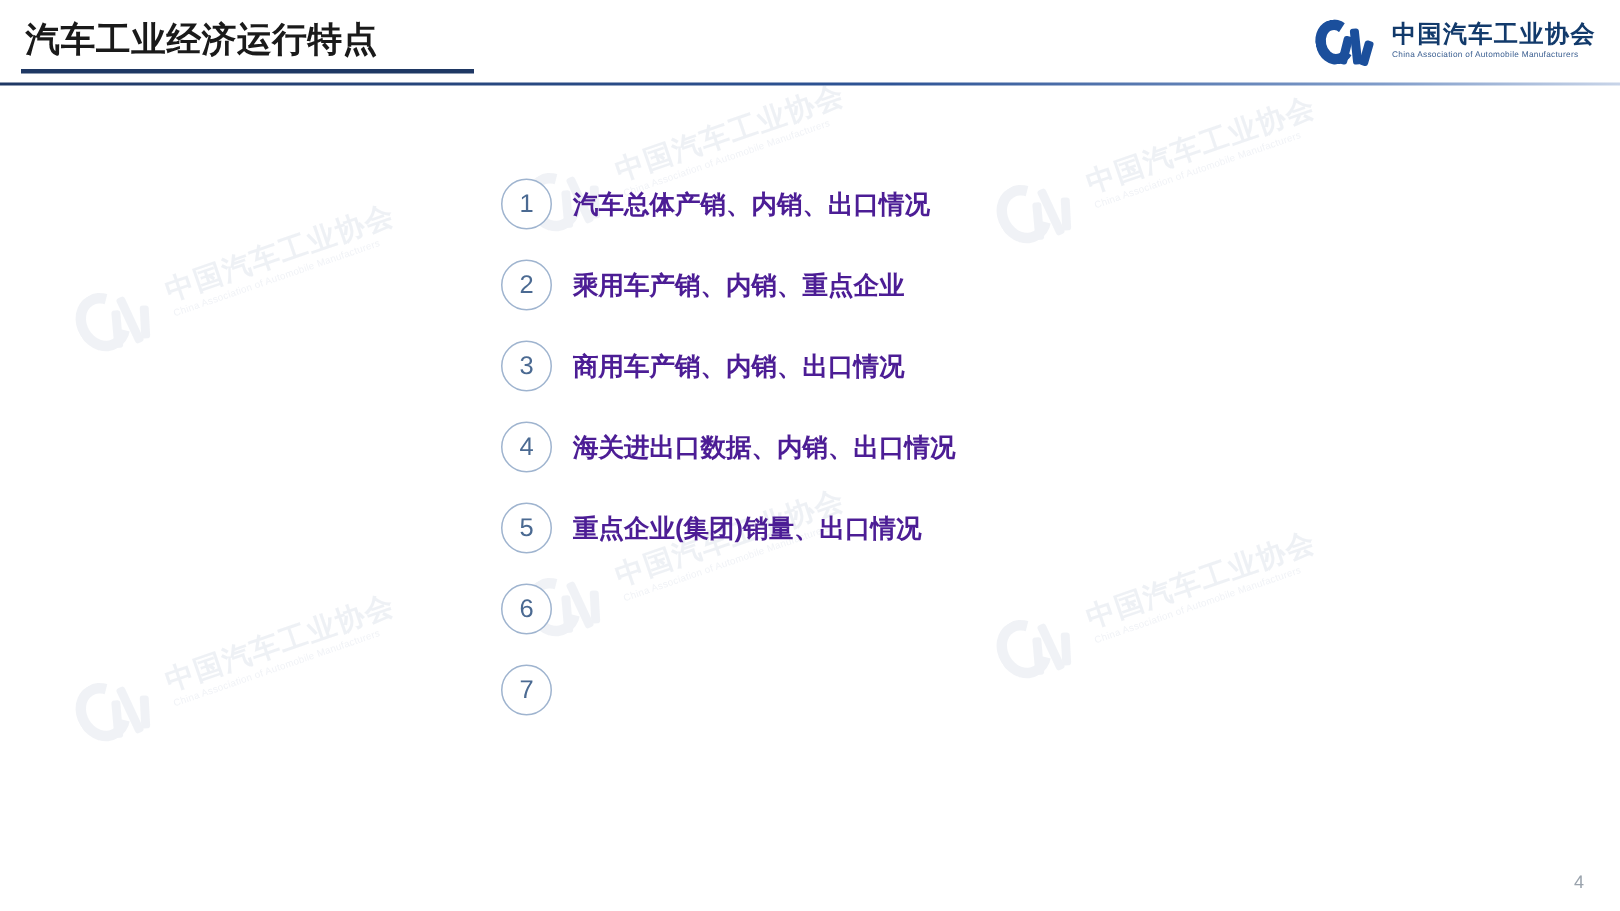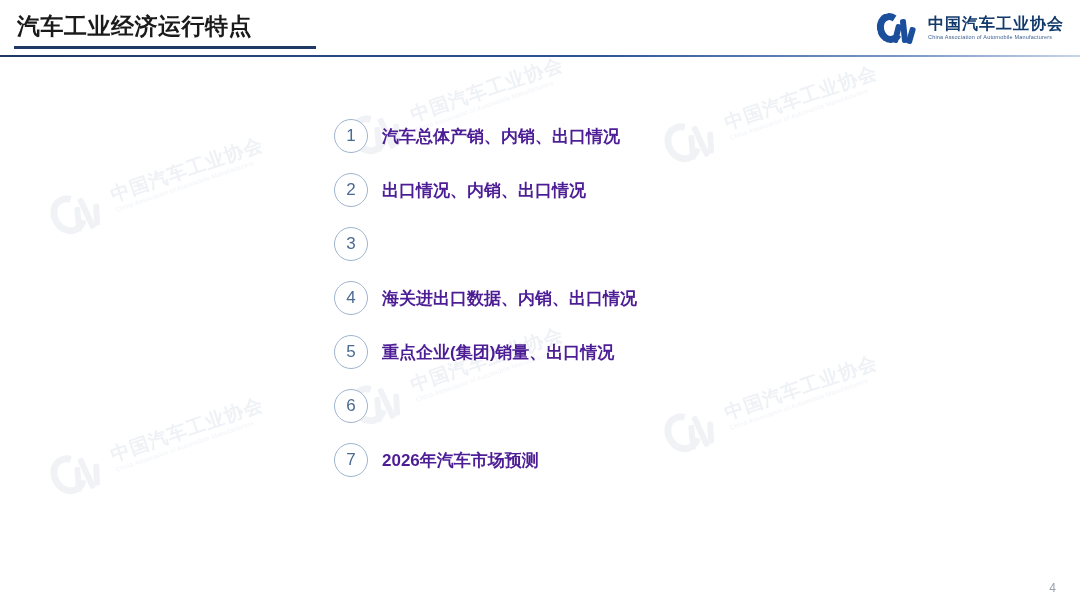--- a/index.html
+++ b/index.html
@@ -305,37 +305,37 @@
     </div>
   </div>
 
   <div class="list">
     <div class="item">
       <span class="num">1</span>
       <span class="item-label">汽车总体产销、内销、出口情况</span>
     </div>
     <div class="item">
       <span class="num">2</span>
-      <span class="item-label">出口情况、内销、出口情况</span>
+      <span class="item-label">乘用车产销、内销、重点企业</span>
     </div>
     <div class="item">
       <span class="num">3</span>
+      <span class="item-label">商用车产销、内销、出口情况</span>
     </div>
     <div class="item">
       <span class="num">4</span>
       <span class="item-label">海关进出口数据、内销、出口情况</span>
     </div>
     <div class="item">
       <span class="num">5</span>
       <span class="item-label">重点企业(集团)销量、出口情况</span>
     </div>
     <div class="item">
       <span class="num">6</span>
     </div>
     <div class="item">
       <span class="num">7</span>
-      <span class="item-label">2026年汽车市场预测</span>
     </div>
   </div>
 
   <div class="page-num">4</div>
 
 </div>
 
 </body></html>

